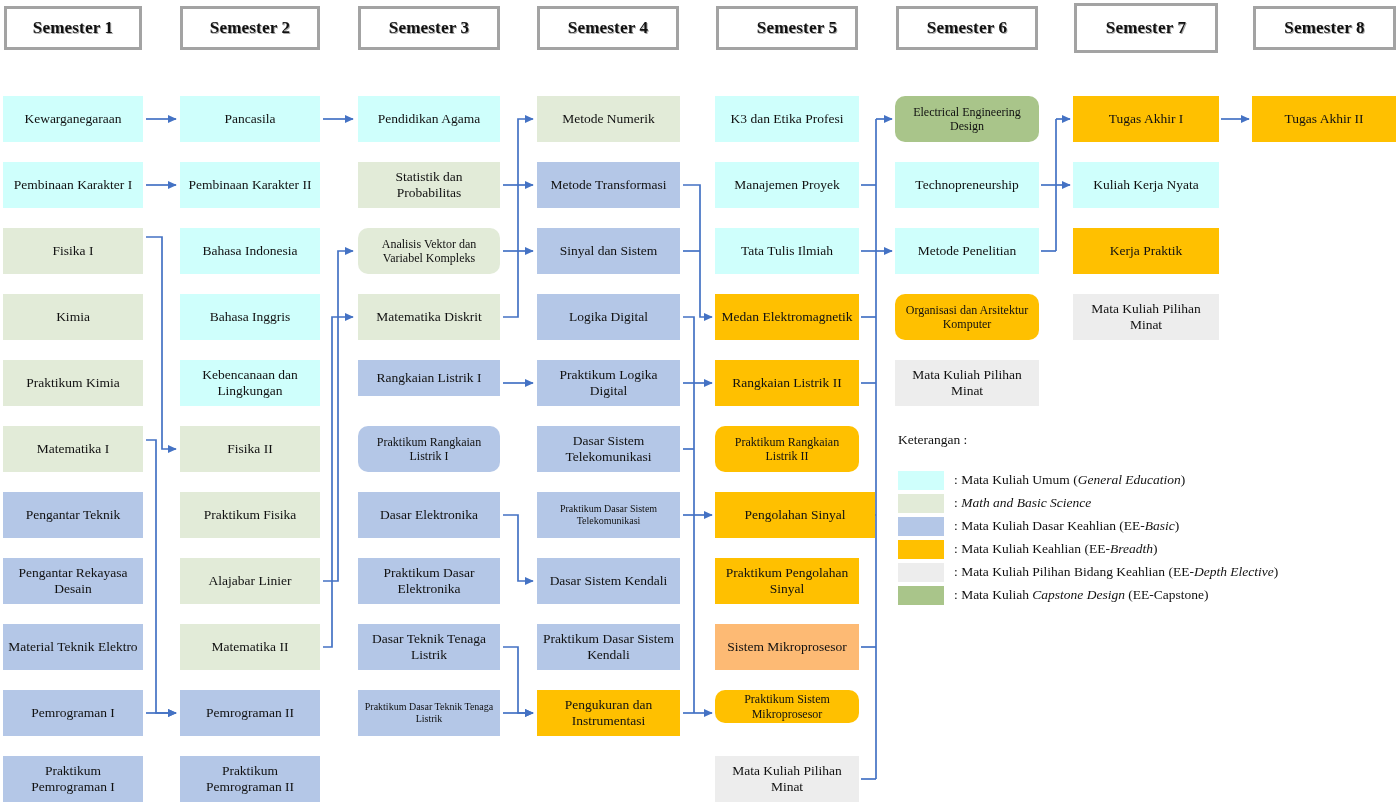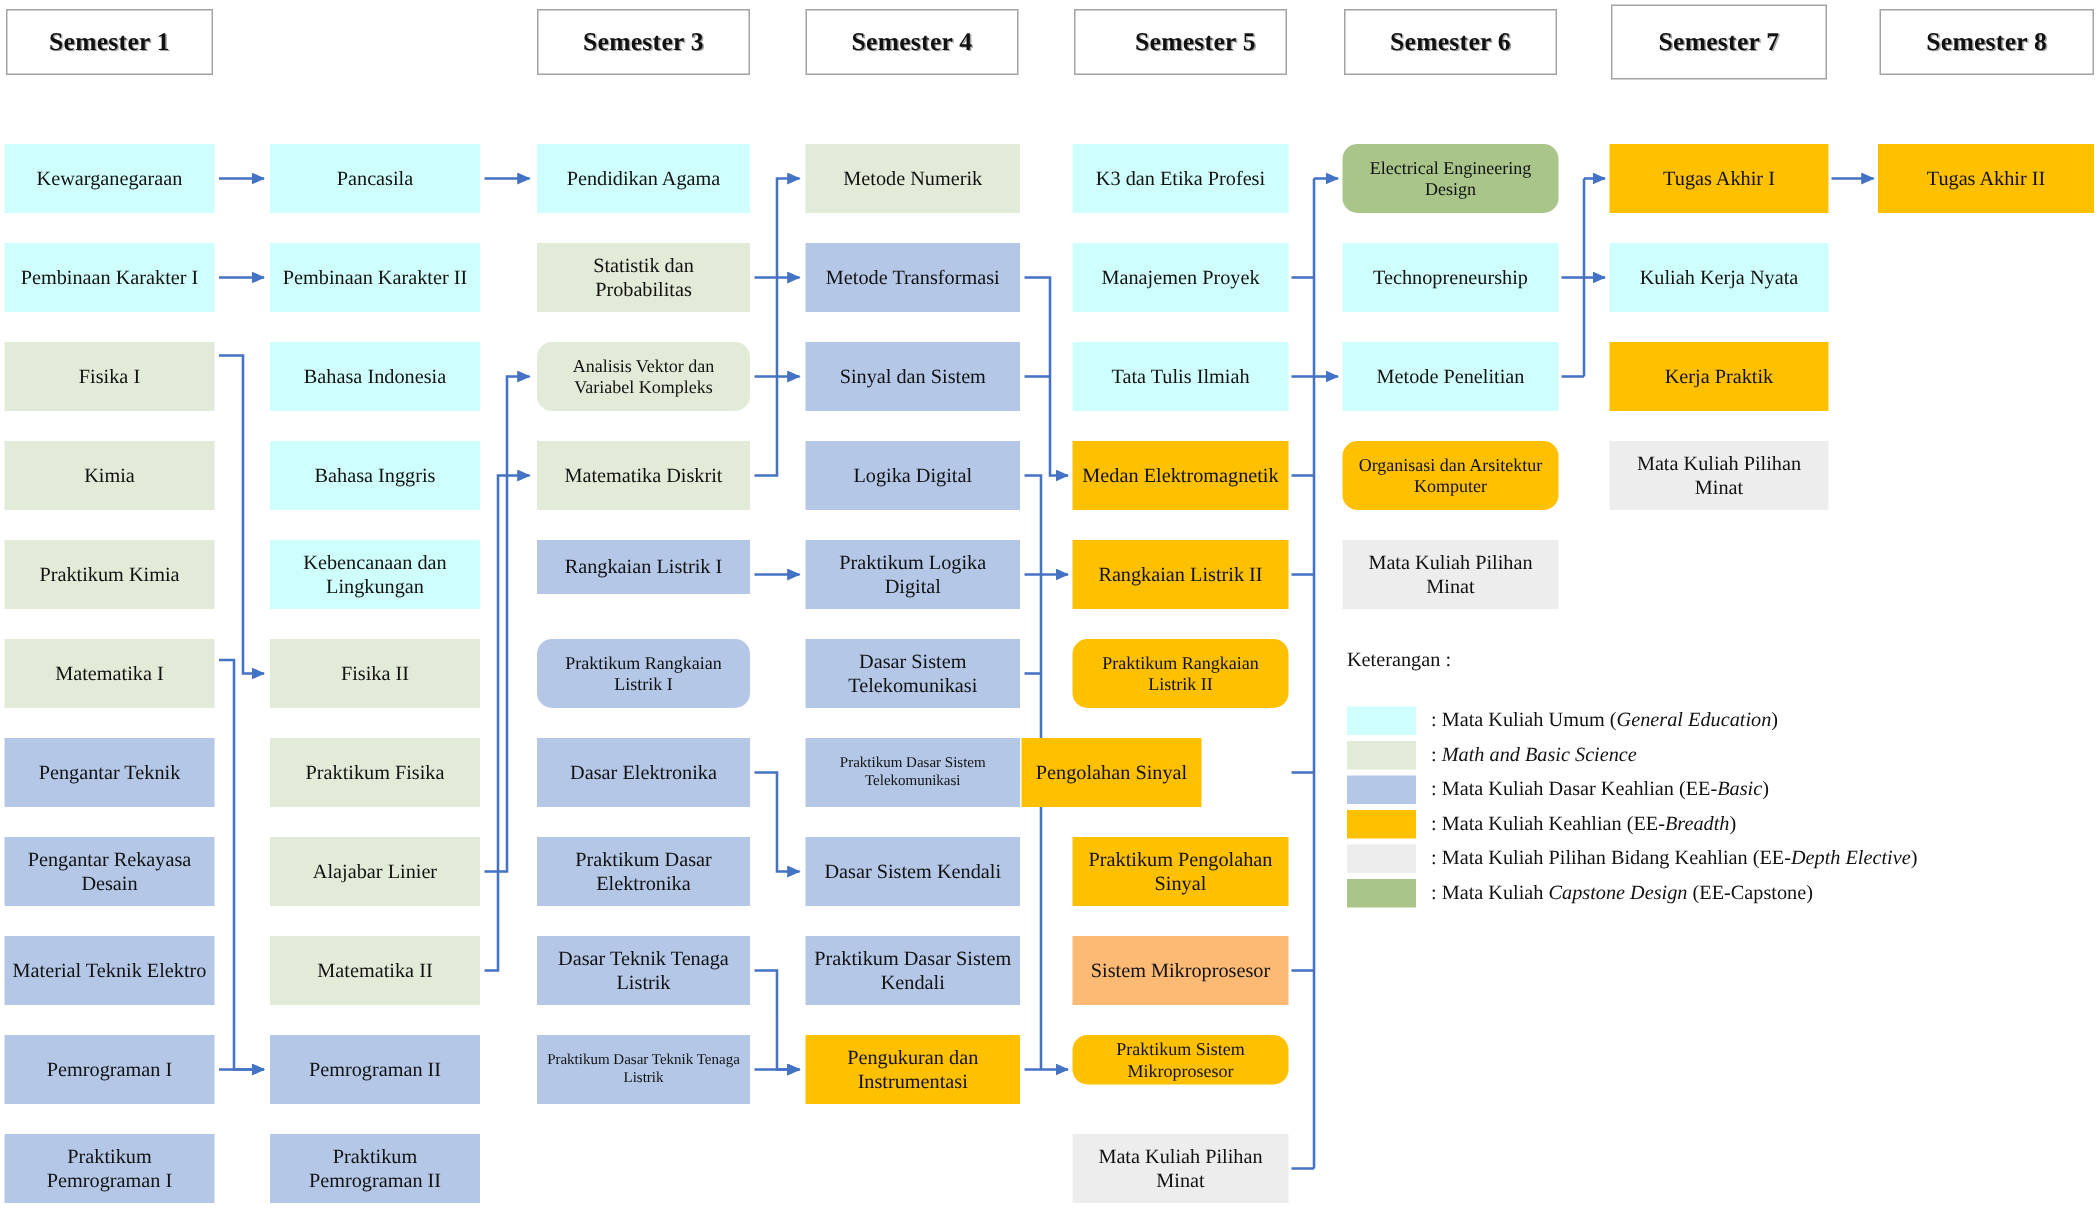--- a/index.html
+++ b/index.html
@@ -1,20 +1,20 @@
 <!DOCTYPE html>
 <html><head>
 <meta charset="utf-8">
 <title>Curriculum Flow Diagram</title>
 <style>
   html,body{margin:0;padding:0;background:#ffffff;}
   body{font-family:"Liberation Serif", serif;}
   #stage{position:relative;width:1398px;height:807px;overflow:hidden;background:#fff;}
   .sem-head{
-    position:absolute;border:1px solid #a3a3a3;background:#ffffff;
+    position:absolute;border:3px solid #a3a3a3;background:#ffffff;
     display:flex;align-items:center;justify-content:center;
     font-weight:bold;font-size:17px;color:#111;letter-spacing:.2px;
     text-shadow:1px 1px 0 rgba(0,0,0,.35);
     box-sizing:border-box;
   }
   .course{
     position:absolute;box-sizing:border-box;
     display:flex;align-items:center;justify-content:center;text-align:center;
     font-size:13.5px;line-height:1.18;color:#111;padding:2px 4px;
   }
@@ -96,20 +96,21 @@
     <path class="wire" d="M1041,185 L1056,185"></path>
     <path class="wire" d="M1041,251 L1056,251"></path>
     <path class="wire" d="M1056,119 L1056,251"></path>
     <path class="wire" d="M1056,119 L1070,119" marker-end="url(#ah)"></path>
     <path class="wire" d="M1056,185 L1070,185" marker-end="url(#ah)"></path>
 
     <path class="wire" d="M1221,119 L1249,119" marker-end="url(#ah)"></path>
   </svg>
 
   <div class="sem-head" style="left:4px;top:6px;width:138px;height:44px;">Semester 1</div>
+  <div class="sem-head" style="left:180px;top:6px;width:140px;height:44px;">Semester 2</div>
   <div class="sem-head" style="left:358px;top:6px;width:142px;height:44px;">Semester 3</div>
   <div class="sem-head" style="left:537px;top:6px;width:142px;height:44px;">Semester 4</div>
   <div class="sem-head" style="left:716px;top:6px;width:142px;height:44px;padding-left:20px;">Semester 5</div>
   <div class="sem-head" style="left:896px;top:6px;width:142px;height:44px;">Semester 6</div>
   <div class="sem-head" style="left:1074px;top:3px;width:144px;height:50px;">Semester 7</div>
   <div class="sem-head" style="left:1253px;top:6px;width:143px;height:44px;">Semester 8</div>
 
   <div id="boxes">
       <div class="course" style="left: 3px; top: 96px; width: 140px; height: 46px; background: rgb(207, 255, 252);">
         <span>Kewarganegaraan</span>
@@ -248,21 +249,21 @@
       </div>
       <div class="course" style="left: 715px; top: 294px; width: 144px; height: 46px; background: rgb(255, 192, 0);">
         <span>Medan Elektromagnetik</span>
       </div>
       <div class="course" style="left: 715px; top: 360px; width: 144px; height: 46px; background: rgb(255, 192, 0);">
         <span>Rangkaian Listrik II</span>
       </div>
       <div class="course sm" style="left: 715px; top: 426px; width: 144px; height: 46px; background: rgb(255, 192, 0);">
         <span>Praktikum Rangkaian Listrik II</span>
       </div>
-      <div class="course" style="left: 681px; top: 492px; width: 120px; height: 46px; background: rgb(255, 192, 0); justify-content: center;">
+      <div class="course" style="left: 715px; top: 492px; width: 160px; height: 46px; background: rgb(255, 192, 0); justify-content: center;">
         <span>Pengolahan Sinyal</span>
       </div>
       <div class="course" style="left: 715px; top: 558px; width: 144px; height: 46px; background: rgb(255, 192, 0);">
         <span>Praktikum Pengolahan Sinyal</span>
       </div>
       <div class="course" style="left: 715px; top: 624px; width: 144px; height: 46px; background: #fdba74;">
         <span>Sistem Mikroprosesor</span>
       </div>
       <div class="course sm" style="left: 715px; top: 690px; width: 144px; height: 33px; background: rgb(255, 192, 0);">
         <span>Praktikum Sistem Mikroprosesor</span>

